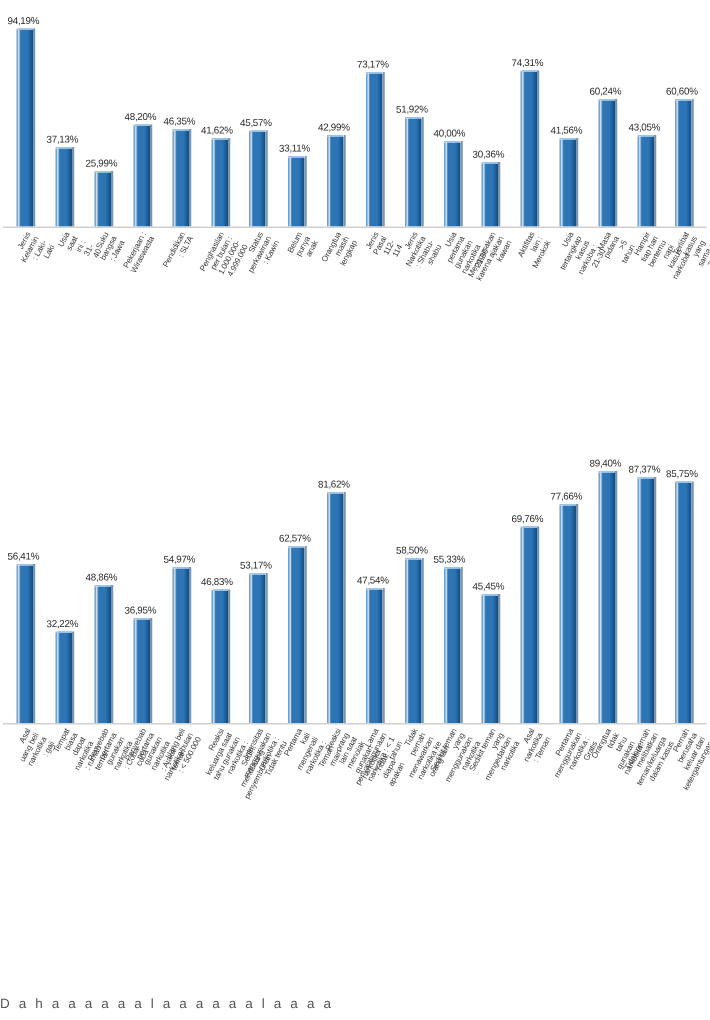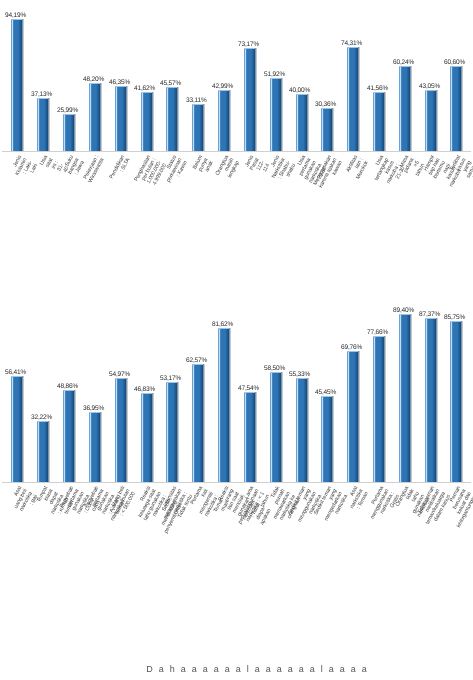--- a/index.html
+++ b/index.html
@@ -86,24 +86,23 @@
     text-align:right;
     letter-spacing:-0.1px;
   }
   .footer{
     position:absolute;left:0;bottom:0;width:473px;height:18px;
     overflow:hidden;
   }
   .footer span{
     display:block;
     font-size:9px;color:#555;
-    padding-left:46px;
     letter-spacing:6px;
     white-space:nowrap;
-    position:relative;top:2px;text-align:center;
+    position:relative;top:2px;
   }
 </style>
 </head>
 <body>
 
 <div class="chart" id="chart1">
   <div class="plot">
     <div class="bars">
         <div class="barcell">
           <div class="vallabel">94,19%</div>

